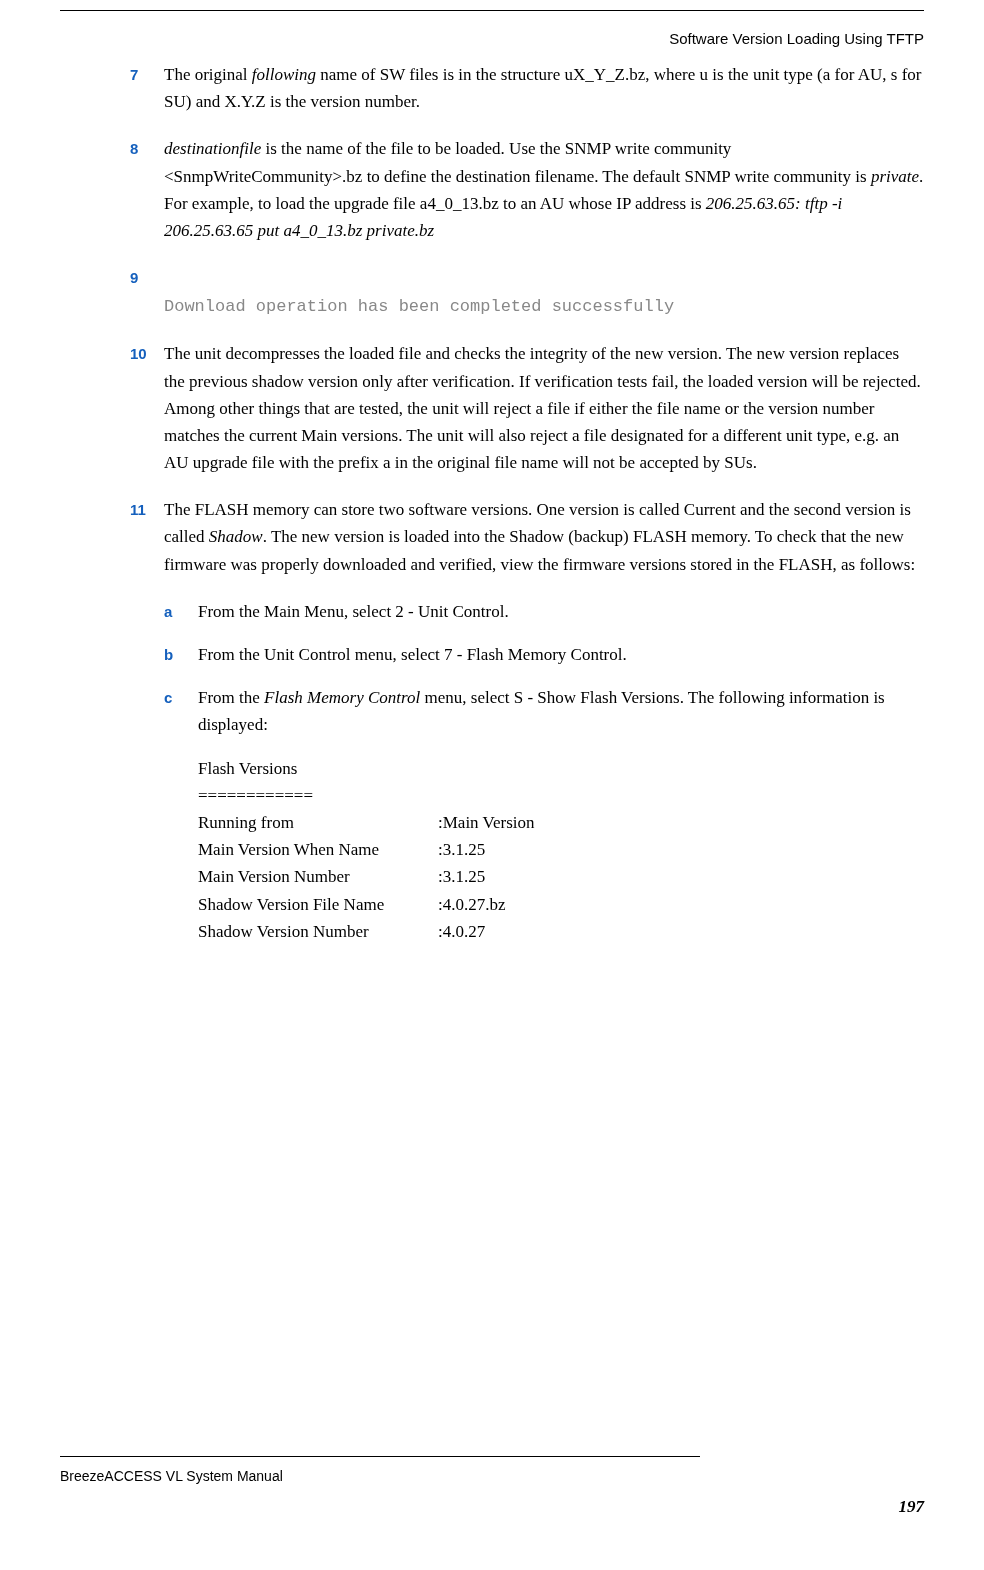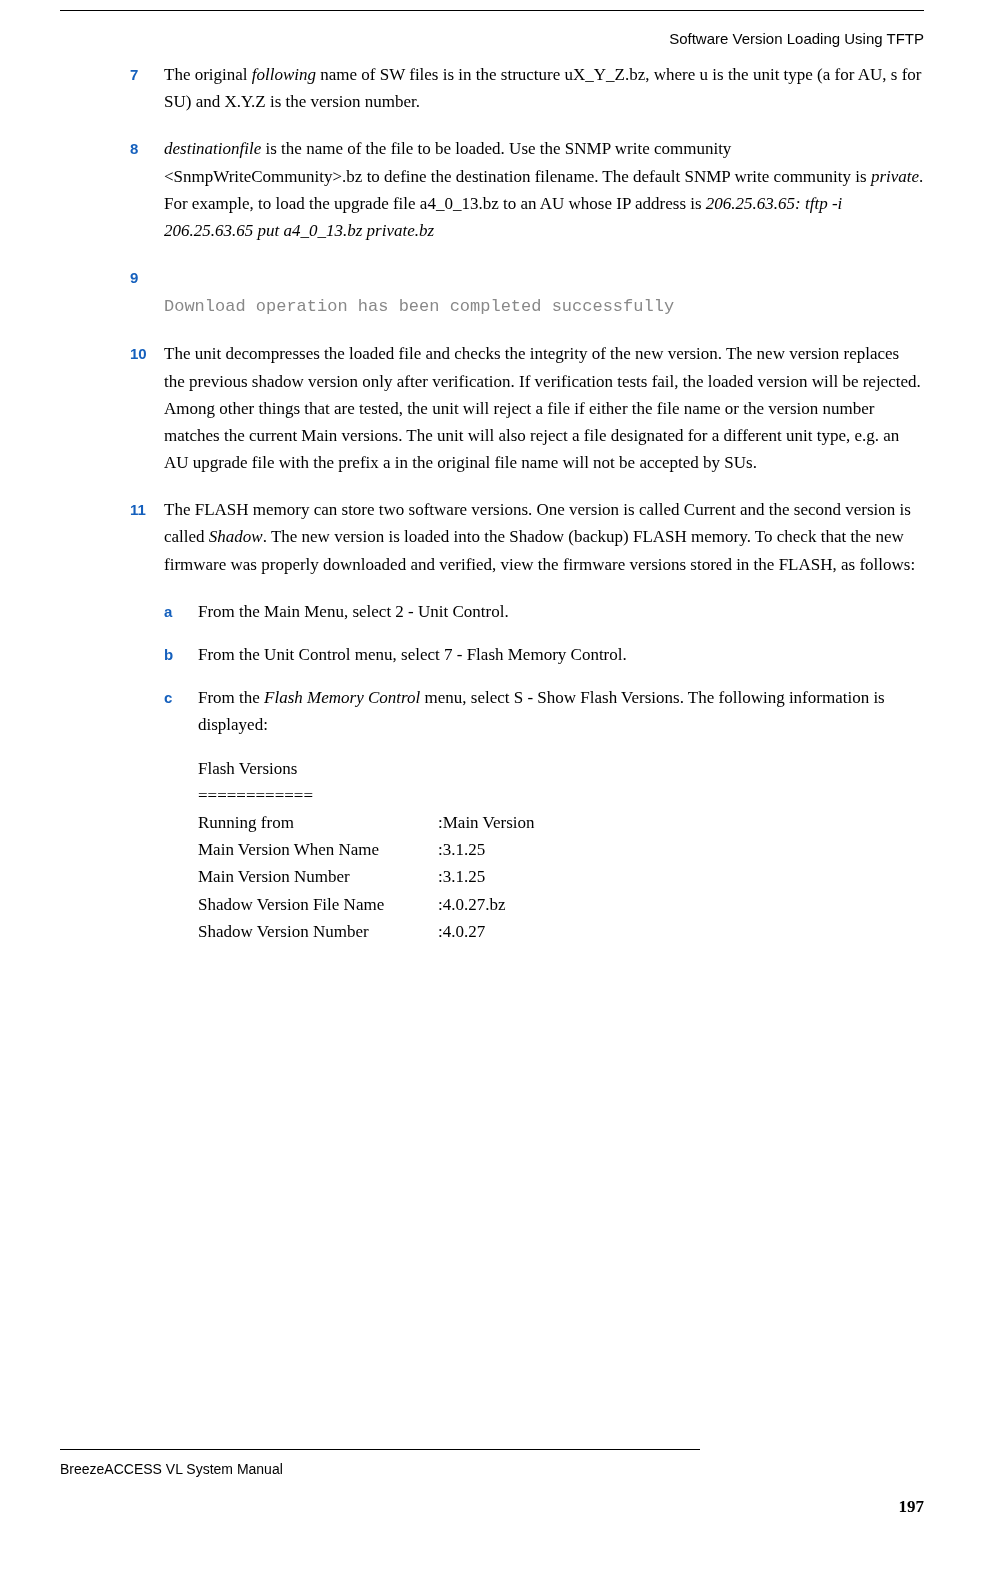--- a/index.html
+++ b/index.html
@@ -87,21 +87,22 @@
   }
   .footer-text {
     font-family: Arial, sans-serif;
     font-size: 14px;
     display: flex;
     justify-content: space-between;
   }
   .pagenum {
     font-weight: bold;
     text-align: right;
-    margin-top: 12px;
+    margin-top: 5px;
+    font-style: italic;
   }
 </style>
 </head>
 <body>
 
 <div class="page">
   <div class="header">
     <span>Software Version Loading Using TFTP</span>
   </div>
 

